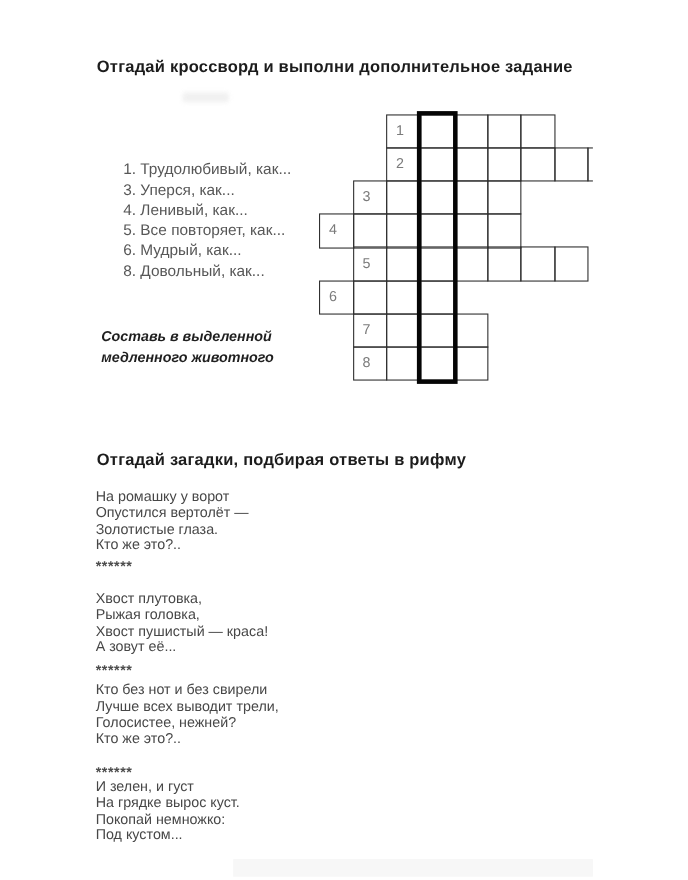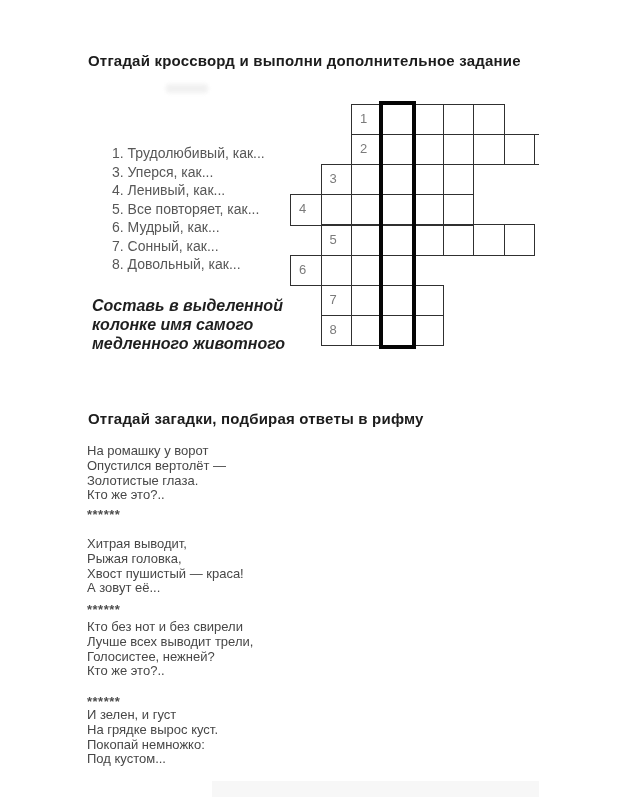--- a/index.html
+++ b/index.html
@@ -9,21 +9,21 @@
     font-family:"Liberation Sans","DejaVu Sans",sans-serif;
   }
   .abs { position:absolute; }
   .h1 {
     left:88px; font-size:15px; font-weight:bold; color:#1c1c1c;
     letter-spacing:0.2px; white-space:nowrap;
   }
   .clues { left:112px; top:144px; font-size:14px; line-height:18.5px; color:#575757; }
   .clue  { white-space:nowrap; }
   .note  {
-    left:92px; top:296px; font-size:16px; font-weight:bold; font-style:italic;
+    left:92px; top:296px; font-size:13px; font-weight:bold; font-style:italic;
     line-height:19px; color:#1f1f1f;
   }
   .cell {
     position:absolute; box-sizing:border-box;
     border:1.3px solid #303030; background:transparent;
     display:flex; align-items:center;
   }
   .cellnum {
     font-size:13px; color:#7b7b7b; padding-left:8px; margin-top:-2px;
   }
@@ -48,27 +48,25 @@
   <div class="abs smudge"></div>
 
   <div class="abs h1" style="top:52px">Отгадай кроссворд и выполни дополнительное задание</div>
 
   <div class="abs clues">
     <div class="clue">1. Трудолюбивый, как...</div>
     <div class="clue">3. Уперся, как...</div>
     <div class="clue">4. Ленивый, как...</div>
     <div class="clue">5. Все повторяет, как...</div>
     <div class="clue">6. Мудрый, как...</div>
-    <div class="clue">7. Сонный, как...</div>
     <div class="clue">8. Довольный, как...</div>
   </div>
 
   <div class="abs note">
     <div>Составь в выделенной</div>
-    <div>колонке имя самого</div>
     <div>медленного животного</div>
   </div>
 
   <div id="grid" style="border-color: rgb(48, 48, 48);">
       <div class="cell" style="left: 351px; top: 103.5px; width: 31.8px; height: 31.5px; border-color: rgb(48, 48, 48);">
         <span class="cellnum">1</span>
       </div>
       <div class="cell" style="left: 381.5px; top: 103.5px; width: 31.8px; height: 31.5px; border-color: rgb(48, 48, 48);"></div>
       <div class="cell" style="left: 412px; top: 103.5px; width: 31.8px; height: 31.5px; border-color: rgb(48, 48, 48);"></div>
       <div class="cell" style="left: 442.5px; top: 103.5px; width: 31.8px; height: 31.5px; border-color: rgb(48, 48, 48);"></div>
@@ -131,21 +129,21 @@
 
   <div class="abs riddle" style="top:444px">
     <div>На ромашку у ворот</div>
     <div>Опустился вертолёт —</div>
     <div>Золотистые глаза.</div>
     <div>Кто же это?..</div>
   </div>
   <div class="abs sep" style="top:507px">******</div>
 
   <div class="abs riddle" style="top:537px">
-    <div>Хитрая выводит,</div>
+    <div>Хвост плутовка,</div>
     <div>Рыжая головка,</div>
     <div>Хвост пушистый — краса!</div>
     <div>А зовут её...</div>
   </div>
   <div class="abs sep" style="top:602px">******</div>
 
   <div class="abs riddle" style="top:620px">
     <div>Кто без нот и без свирели</div>
     <div>Лучше всех выводит трели,</div>
     <div>Голосистее, нежней?</div>

